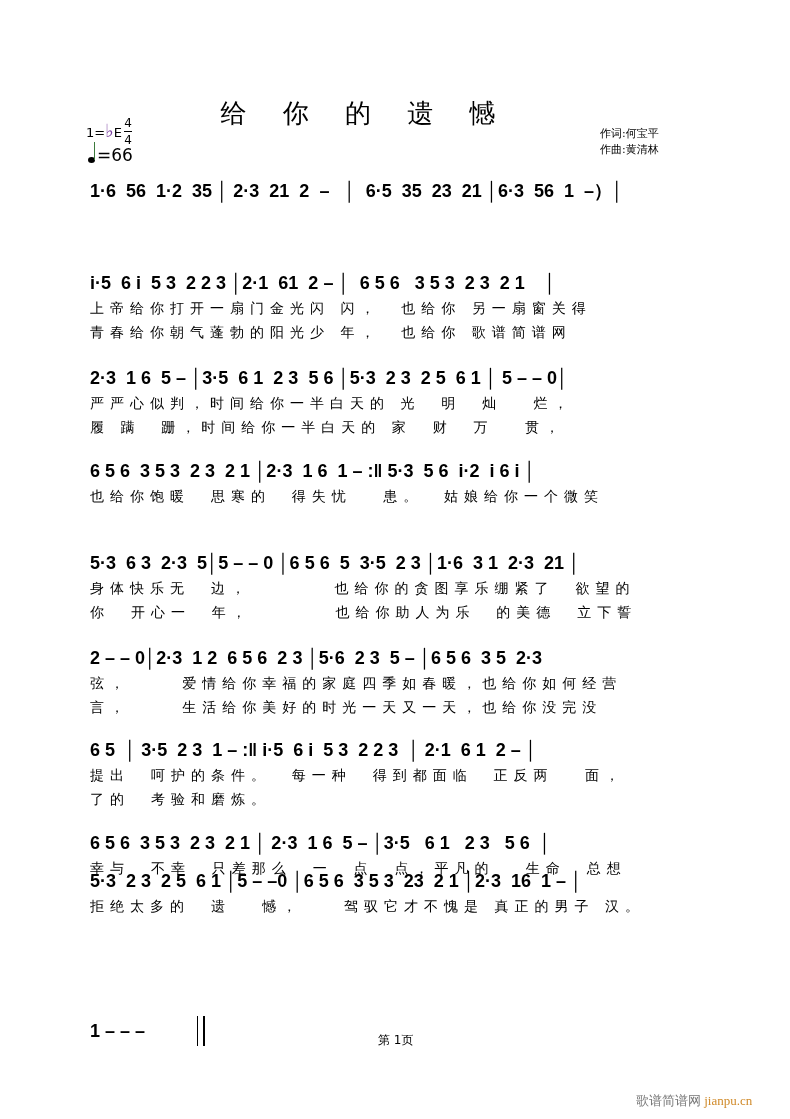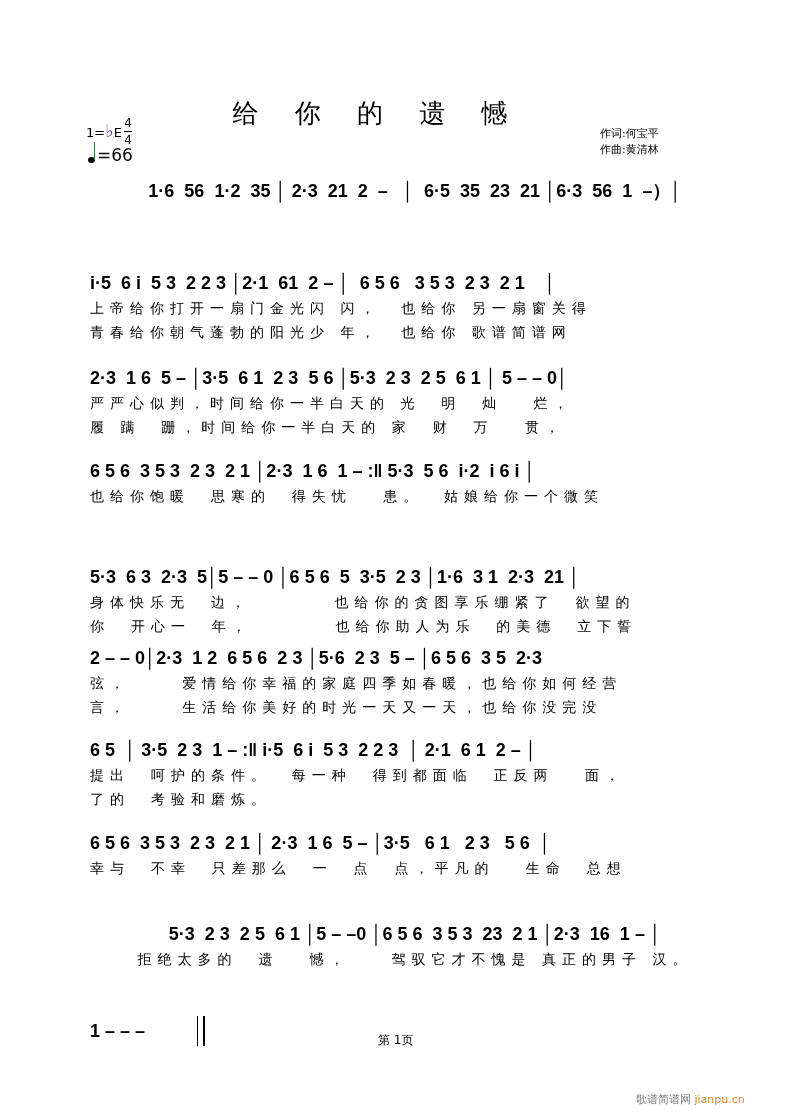--- a/index.html
+++ b/index.html
@@ -1,38 +1,38 @@
 <!DOCTYPE html>
 <html><head>
 <meta charset="utf-8">
 <style>
   html, body { margin: 0; padding: 0; background: #ffffff; }
   body { width: 790px; height: 1119px; position: relative; overflow: hidden;
          font-family: "DejaVu Sans", sans-serif; color: #000; }
   .abs { position: absolute; }
-  .title { left: 16px; width: 652px; top: 96px; text-align: center;
+  .title { left: 4px; width: 652px; top: 96px; text-align: center;
            font-family: "DejaVu Serif", serif; font-size: 26px; letter-spacing: 14px; padding-left: 35px; }
   .key { left: 86px; top: 120px; font-size: 13px; }
   .key .flat { color: #7b3fa0; font-size: 18px; font-weight: bold; }
   .timesig { left: 124px; top: 116px; font-size: 12px; line-height: 14px; text-align: center; }
   .timesig .bar { border-top: 1px solid #000; width: 8px; margin: 1px auto; }
   .tempo { left: 88px; top: 145px; font-size: 17px; }
   .note-glyph { display: inline-block; width: 7px; height: 6px; background: #000; border-radius: 50%;
                 position: relative; top: 2px; margin-right: 2px; }
   .note-glyph::after { content: ""; position: absolute; right: 0; bottom: 3px; width: 1px; height: 18px; background: #3c7a3c; }
   .credits { left: 600px; top: 126px; font-size: 11px; line-height: 16px; }
   .row { left: 90px; width: 650px; }
   .notes { font-family: "Liberation Sans", sans-serif; font-weight: bold; font-size: 18px;
            white-space: pre; height: 26px; line-height: 26px; position: relative; }
   .lyric { font-size: 14px; white-space: pre; letter-spacing: 6px; height: 24px; line-height: 24px; }
   .final { left: 90px; top: 1018px; }
   .final-bar { position: absolute; left: 197px; top: 1016px; width: 5px; height: 30px;
                border-left: 1px solid #000; border-right: 2px solid #000; }
   .pageno { left: 378px; top: 1032px; font-size: 12px; }
-  .watermark { left: 636px; top: 1092px; font-size: 11px; color: #777; }
+  .watermark { left: 636px; top: 1092px; font-size: 13px; color: #777; font-family: Liberation Serif, serif; }
   .watermark .en { color: #d08a2a; }
 </style>
 </head>
 <body>
 
 <div class="abs title">给 你 的 遗 憾</div>
 
 <div class="abs key">
   <span>1=</span><span class="flat">♭</span><span>E</span>
 </div>
@@ -42,42 +42,42 @@
   <div>4</div>
 </div>
 <div class="abs tempo">
   <span class="note-glyph"></span><span>=66</span>
 </div>
 <div class="abs credits">
   <div>作词:何宝平</div>
   <div>作曲:黄清林</div>
 </div>
 
-<div class="abs row" style="top:178px;text-align:center;">
+<div class="abs row" style="top:178px;">
   <div class="notes">1·6  56  1·2  35 │ 2·3  21  2  –   │  6·5  35  23  21 │6·3  56  1  –）│</div>
 </div>
 
 <div class="abs row" style="top:270px;">
   <div class="notes">i·5  6 i  5 3  2 2 3 │2·1  61  2 – │  6 5 6   3 5 3  2 3  2 1    │</div>
   <div class="lyric">上帝给你打开一扇门金光闪 闪，  也给你 另一扇窗关得</div>
   <div class="lyric">青春给你朝气蓬勃的阳光少 年，  也给你 歌谱简谱网</div>
 </div>
 
 <div class="abs row" style="top:365px;">
   <div class="notes">2·3  1 6  5 – │3·5  6 1  2 3  5 6 │5·3  2 3  2 5  6 1 │ 5 – – 0│</div>
   <div class="lyric">严严心似判，时间给你一半白天的 光  明  灿   烂，</div>
   <div class="lyric">履 蹒  跚，时间给你一半白天的 家  财  万   贯，</div>
 </div>
 
 <div class="abs row" style="top:458px;">
   <div class="notes">6 5 6  3 5 3  2 3  2 1 │2·3  1 6  1 – :‖ 5·3  5 6  i·2  i 6 i │</div>
   <div class="lyric">也给你饱暖  思寒的  得失忧   患。  姑娘给你一个微笑</div>
 </div>
 
-<div class="abs row" style="top:550px;margin-top:14px;">
+<div class="abs row" style="top:550px;">
   <div class="notes">5·3  6 3  2·3  5│5 – – 0 │6 5 6  5  3·5  2 3 │1·6  3 1  2·3  21 │</div>
   <div class="lyric">身体快乐无  边，        也给你的贪图享乐绷紧了  欲望的</div>
   <div class="lyric">你  开心一  年，        也给你助人为乐  的美德  立下誓</div>
 </div>
 
 <div class="abs row" style="top:645px;">
   <div class="notes">2 – – 0│2·3  1 2  6 5 6  2 3 │5·6  2 3  5 – │6 5 6  3 5  2·3</div>
   <div class="lyric">弦，     爱情给你幸福的家庭四季如春暖，也给你如何经营</div>
   <div class="lyric">言，     生活给你美好的时光一天又一天，也给你没完没</div>
 </div>
@@ -86,21 +86,21 @@
   <div class="notes">6 5  │ 3·5  2 3  1 – :‖ i·5  6 i  5 3  2 2 3  │ 2·1  6 1  2 – │</div>
   <div class="lyric">提出  呵护的条件。  每一种  得到都面临  正反两   面，</div>
   <div class="lyric">了的  考验和磨炼。</div>
 </div>
 
 <div class="abs row" style="top:830px;">
   <div class="notes">6 5 6  3 5 3  2 3  2 1 │ 2·3  1 6  5 – │3·5   6 1   2 3   5 6  │</div>
   <div class="lyric">幸与  不幸  只差那么  一  点  点，平凡的   生命  总想</div>
 </div>
 
-<div class="abs row" style="top:921px;text-align:center;">
+<div class="abs row" style="top:868px;">
   <div class="notes">5·3  2 3  2 5  6 1 │5 – –0 │6 5 6  3 5 3  23  2 1 │2·3  16  1 – │</div>
   <div class="lyric">拒绝太多的  遗   憾，    驾驭它才不愧是 真正的男子 汉。</div>
 </div>
 
 <div class="abs final notes">1 – – –</div>
 <div class="final-bar"></div>
 
 <div class="abs pageno">第 1页</div>
 
 <div class="abs watermark">

